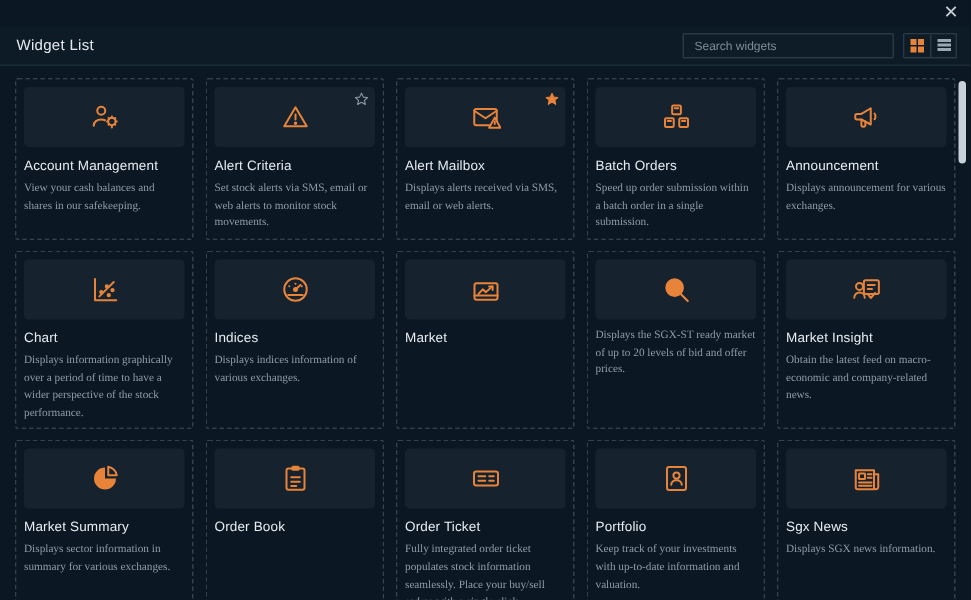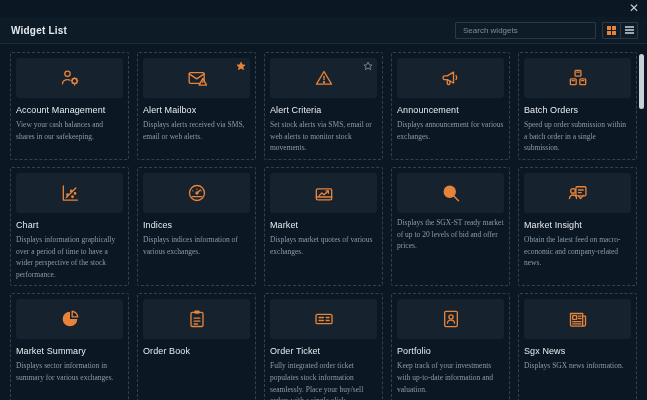--- a/index.html
+++ b/index.html
@@ -39,21 +39,21 @@
     flex: 0 0 27px;
     display: flex;
     align-items: center;
     padding: 0 9px 0 11px;
     background: #0d1b27;
     border-bottom: 1px solid #1b2b38;
     position: relative;
   }
   .header-title {
     font-size: 10px;
-    font-weight: bold;
+    font-weight: normal;
     color: #e4e9ee;
     letter-spacing: .2px;
   }
   .header-right {
     margin-left: auto;
     display: flex;
     align-items: center;
     gap: 6px;
   }
   .search-box {
@@ -213,79 +213,79 @@
               </svg>
             </span>
           </div>
           <div class="card-title">Account Management</div>
           <div class="card-desc">View your cash balances and shares in our safekeeping.</div>
         </div>
         <div class="card">
           <div class="card-icon-panel">
             <span>
               <svg width="20" height="20" viewBox="0 0 24 24" fill="none" stroke="#e8833a" stroke-width="1.6" stroke-linecap="round" stroke-linejoin="round">
+                <path d="M12 4.2 21 19.4H3z"></path>
+                <path d="M12 10v4"></path>
+                <circle cx="12" cy="17" r=".6" fill="#e8833a"></circle>
+              </svg>
+            </span>
+            <span class="fav">
+              <svg width="10" height="10" viewBox="0 0 24 24" fill="none" stroke="#8b98a4" stroke-width="1.8" stroke-linejoin="round">
+                <path d="M12 2.6 15 9l6.8.6-5.1 4.5 1.5 6.7L12 17.2 5.8 20.8l1.5-6.7L2.2 9.6 9 9z"></path>
+              </svg>
+            </span>
+          </div>
+          <div class="card-title">Alert Criteria</div>
+          <div class="card-desc">Set stock alerts via SMS, email or web alerts to monitor stock movements.</div>
+        </div>
+        <div class="card">
+          <div class="card-icon-panel">
+            <span>
+              <svg width="20" height="20" viewBox="0 0 24 24" fill="none" stroke="#e8833a" stroke-width="1.6" stroke-linecap="round" stroke-linejoin="round">
                 <rect x="2.6" y="5.5" width="18" height="13" rx="1.6"></rect>
                 <path d="M2.6 7 11.6 13 20.6 7"></path>
                 <path d="M14.5 20.5 19 12.5l4.5 8z" fill="#16232e"></path>
                 <path d="M19 15.5v2"></path>
               </svg>
             </span>
             <span class="fav">
               <svg width="10" height="10" viewBox="0 0 24 24" fill="#e8833a" stroke="#e8833a" stroke-width="1.6" stroke-linejoin="round">
                 <path d="M12 2.6 15 9l6.8.6-5.1 4.5 1.5 6.7L12 17.2 5.8 20.8l1.5-6.7L2.2 9.6 9 9z"></path>
               </svg>
             </span>
           </div>
           <div class="card-title">Alert Mailbox</div>
           <div class="card-desc">Displays alerts received via SMS, email or web alerts.</div>
         </div>
         <div class="card">
           <div class="card-icon-panel">
             <span>
               <svg width="20" height="20" viewBox="0 0 24 24" fill="none" stroke="#e8833a" stroke-width="1.6" stroke-linecap="round" stroke-linejoin="round">
-                <path d="M12 4.2 21 19.4H3z"></path>
-                <path d="M12 10v4"></path>
-                <circle cx="12" cy="17" r=".6" fill="#e8833a"></circle>
-              </svg>
-            </span>
-            <span class="fav">
-              <svg width="10" height="10" viewBox="0 0 24 24" fill="none" stroke="#8b98a4" stroke-width="1.8" stroke-linejoin="round">
-                <path d="M12 2.6 15 9l6.8.6-5.1 4.5 1.5 6.7L12 17.2 5.8 20.8l1.5-6.7L2.2 9.6 9 9z"></path>
-              </svg>
-            </span>
-          </div>
-          <div class="card-title">Alert Criteria</div>
-          <div class="card-desc">Set stock alerts via SMS, email or web alerts to monitor stock movements.</div>
-        </div>
-        <div class="card">
-          <div class="card-icon-panel">
-            <span>
-              <svg width="20" height="20" viewBox="0 0 24 24" fill="none" stroke="#e8833a" stroke-width="1.6" stroke-linecap="round" stroke-linejoin="round">
-                <path d="M4 9.5h3.5L15 5v13L7.5 14H4a1.4 1.4 0 0 1-1.4-1.4v-1.7A1.4 1.4 0 0 1 4 9.5z"></path>
-                <path d="M7.5 14v4.2a1.6 1.6 0 0 0 3.2 0V15.6"></path>
-                <path d="M18 9.2c1 .7 1 3.9 0 4.6"></path>
-              </svg>
-            </span>
-          </div>
-          <div class="card-title">Announcement</div>
-          <div class="card-desc">Displays announcement for various exchanges.</div>
-        </div>
-        <div class="card">
-          <div class="card-icon-panel">
-            <span>
-              <svg width="20" height="20" viewBox="0 0 24 24" fill="none" stroke="#e8833a" stroke-width="1.6" stroke-linecap="round" stroke-linejoin="round">
                 <rect x="8.5" y="2.8" width="7" height="7" rx="1"></rect>
                 <rect x="2.8" y="13" width="7" height="7" rx="1"></rect>
                 <rect x="14.2" y="13" width="7" height="7" rx="1"></rect>
                 <path d="M10.6 5h2.8M5 15.2h2.6M16.4 15.2H19"></path>
               </svg>
             </span>
           </div>
           <div class="card-title">Batch Orders</div>
           <div class="card-desc">Speed up order submission within a batch order in a single submission.</div>
+        </div>
+        <div class="card">
+          <div class="card-icon-panel">
+            <span>
+              <svg width="20" height="20" viewBox="0 0 24 24" fill="none" stroke="#e8833a" stroke-width="1.6" stroke-linecap="round" stroke-linejoin="round">
+                <path d="M4 9.5h3.5L15 5v13L7.5 14H4a1.4 1.4 0 0 1-1.4-1.4v-1.7A1.4 1.4 0 0 1 4 9.5z"></path>
+                <path d="M7.5 14v4.2a1.6 1.6 0 0 0 3.2 0V15.6"></path>
+                <path d="M18 9.2c1 .7 1 3.9 0 4.6"></path>
+              </svg>
+            </span>
+          </div>
+          <div class="card-title">Announcement</div>
+          <div class="card-desc">Displays announcement for various exchanges.</div>
         </div>
         <div class="card">
           <div class="card-icon-panel">
             <span>
               <svg width="20" height="20" viewBox="0 0 24 24" fill="none" stroke="#e8833a" stroke-width="1.6" stroke-linecap="round" stroke-linejoin="round">
                 <path d="M4 3.5v17h17"></path>
                 <circle cx="9" cy="14" r=".9" fill="#e8833a"></circle>
                 <circle cx="13.5" cy="9.5" r=".9" fill="#e8833a"></circle>
                 <circle cx="18" cy="12.5" r=".9" fill="#e8833a"></circle>
                 <circle cx="15" cy="16.5" r=".9" fill="#e8833a"></circle>
@@ -316,21 +316,20 @@
             <span>
               <svg width="20" height="20" viewBox="0 0 24 24" fill="none" stroke="#e8833a" stroke-width="1.6" stroke-linecap="round" stroke-linejoin="round">
                 <rect x="2.8" y="7" width="18.4" height="13.2" rx="1.6"></rect>
                 <path d="M6 15.5l3.4-3.6 2.6 2.2 5-4.6"></path>
                 <path d="M14.5 9.5h2.8v2.8"></path>
                 <path d="M2.8 16.8h18.4"></path>
               </svg>
             </span>
           </div>
           <div class="card-title">Market</div>
-          <div class="card-desc">Displays market quotes of various exchanges.</div>
         </div>
         <div class="card">
           <div class="card-icon-panel">
             <span>
               <svg width="20" height="20" viewBox="0 0 24 24" fill="none" stroke="#e8833a" stroke-width="1.7" stroke-linecap="round" stroke-linejoin="round">
                 <circle cx="10.5" cy="10.5" r="6.6" fill="#e8833a"></circle>
                 <path d="M15.4 15.6 21 21.2"></path>
               </svg>
             </span>
           </div>

